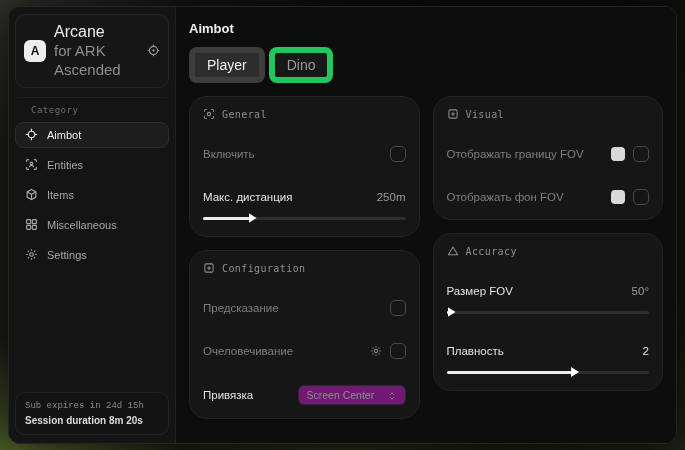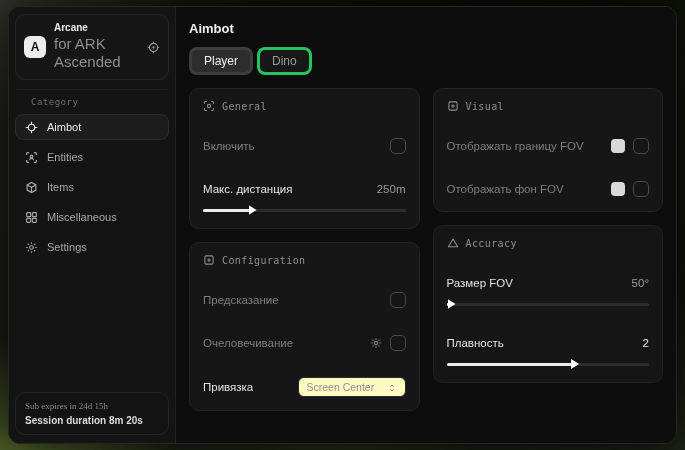--- a/index.html
+++ b/index.html
@@ -19,58 +19,58 @@
     display:flex; overflow:hidden; box-shadow:0 0 40px rgba(0,0,0,.65);
   }
   
   .sidebar { width:167px; background:#141414; border-right:1px solid #212121;
     display:flex; flex-direction:column; padding:7px 6px 8px; }
   .brand-card { border:1px solid #272727; border-radius:10px; background:#161616;
     display:flex; align-items:center; gap:8px; padding:7px 8px; }
   .logo { width:22px; height:22px; border-radius:6px; background:#ededed;
     color:#111; font-weight:bold; font-size:12px; display:flex; align-items:center; justify-content:center; flex:none; }
   .brand-text { flex:1; line-height:1.25; }
-  .brand-name { font-size:10px; font-weight:bold; color:#ececec; }
+  .brand-name { font-size:16px; font-weight:normal; color:#ececec; }
   .brand-sub { font-size:15px; color:#8d8d8d; }
   .brand-target { color:#9a9a9a; display:flex; }
   .side-divider { border-top:1px solid #1f1f1f; margin:9px 2px 7px; }
   .category { font-size:9px; color:#6e6e6e; letter-spacing:.5px;
     font-family:"DejaVu Sans Mono",monospace; margin:0 16px 7px; }
   .nav { display:flex; flex-direction:column; gap:4px; }
   .nav-item { display:flex; align-items:center; gap:9px; height:26px; padding:0 9px;
     border-radius:8px; border:1px solid transparent; color:#a8a8a8; font-size:11px; cursor:pointer; }
   .nav-item svg { flex:none; }
   .nav-item.active { background:#1d1d1d; border-color:#2c2c2c; color:#ececec; }
   .side-spacer { flex:1; }
   .footer-card { border:1px solid #242424; border-radius:10px; padding:8px 9px; background:#131313; }
-  .footer-line1 { font-size:9px; color:#8a8a8a; font-family:Liberation Serif, serif; margin-bottom:4px; }
+  .footer-line1 { font-size:9px; color:#8a8a8a; font-family:Liberation Mono, monospace; margin-bottom:4px; }
   .footer-line2 { font-size:10px; font-weight:bold; color:#dcdcdc; }
   
   .main { flex:1; padding:14px 13px; background:#0d0d0d; }
   .page-title { font-size:13px; font-weight:bold; color:#f0f0f0; margin-bottom:11px; }
   .tabs { display:flex; gap:4px; margin-bottom:13px; }
-  .tab { font-size:12px; padding:4px 12px; border-radius:8px; color:#9a9a9a;
-    background:#181818; border:3px solid #22c55e; cursor:pointer; }
+  .tab { font-size:14px; padding:4px 12px; border-radius:8px; color:#9a9a9a;
+    background:#181818; border:6px solid #22c55e; cursor:pointer; }
   .tab.active { background:#2d2d2d; border-color:#3d3d3d; color:#f0f0f0; }
   .grid { display:grid; grid-template-columns:1fr 1fr; gap:13px; align-items:start; }
   .col { display:flex; flex-direction:column; gap:13px; }
-  .card { background:#161616; border:1px solid #242424; border-radius:10px; padding:11px 13px 13px; }
+  .card { background:#161616; border:1px solid #242424; border-radius:18px; padding:11px 13px 13px; }
   .card-head { display:flex; align-items:center; gap:7px; color:#8f8f8f;
     font-family:"DejaVu Sans Mono",monospace; font-size:10px; letter-spacing:.4px; margin-bottom:4px; }
   .row { display:flex; align-items:center; justify-content:space-between; margin-top:25px; min-height:18px; }
   .lbl { font-size:11.5px; color:#e4e4e4; }
   .lbl.muted { color:#7f7f7f; }
   .val { font-size:11.5px; color:#9a9a9a; }
   .val.bright { color:#e4e4e4; }
   .ctl-group { display:flex; align-items:center; gap:8px; }
   .checkbox { width:16px; height:16px; border:1.5px solid #4a4a4a; border-radius:5px; background:transparent; cursor:pointer; }
   .swatch { width:14px; height:14px; border-radius:4px; background:#d9d9d9; cursor:pointer; }
   .keybind { display:flex; align-items:center; gap:5px; background:#2a2a2a; border:1px solid #333;
     border-radius:6px; padding:2px 8px; color:#e6e6e6; font-size:10px; cursor:pointer; }
-  .select { display:flex; align-items:flex-end; gap:7px; background:#fef9c3; border:1px solid #2c2c2c;
+  .select { display:flex; align-items:flex-end; gap:7px; background:#701a75; border:1px solid #2c2c2c;
     border-radius:6px; padding:3px 8px; color:#8f8f8f; font-size:10.5px; cursor:pointer; min-width:108px; justify-content:space-between; }
   .gear-mini { color:#8a8a8a; display:flex; cursor:pointer; }
   .slider { margin-top:7px; height:10px; display:flex; align-items:center; cursor:pointer; }
   .slider-track { position:relative; width:100%; height:3px; background:#2e2e2e; border-radius:2px; }
   .slider-fill { position:relative; height:3px; background:#ececec; border-radius:2px; }
   .slider-thumb { position:absolute; right:-7px; top:50%; transform:translateY(-50%);
     width:8px; height:10px; background:#fff; clip-path:polygon(0 0,100% 50%,0 100%); }
   svg { display:block; }
 </style>
 </head>

